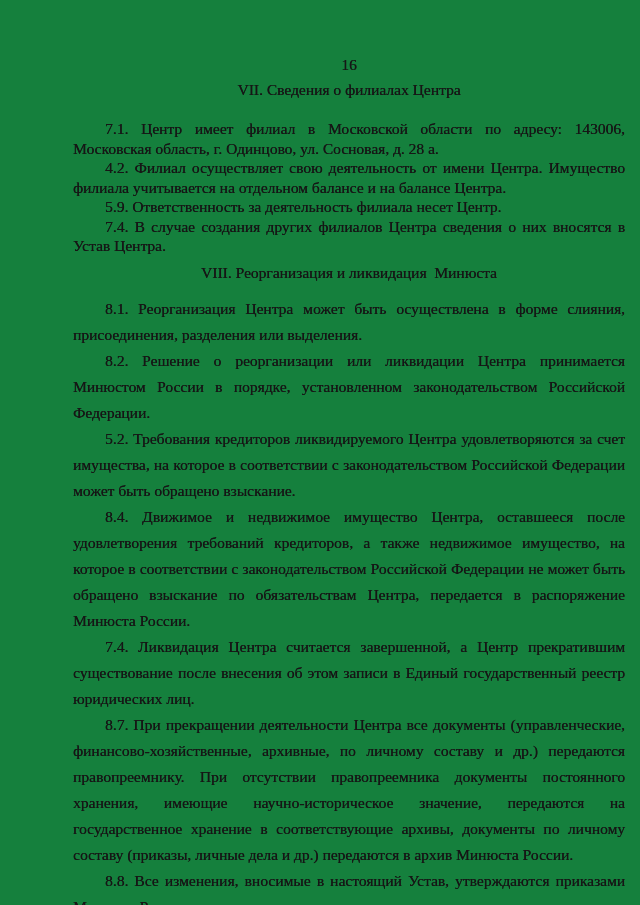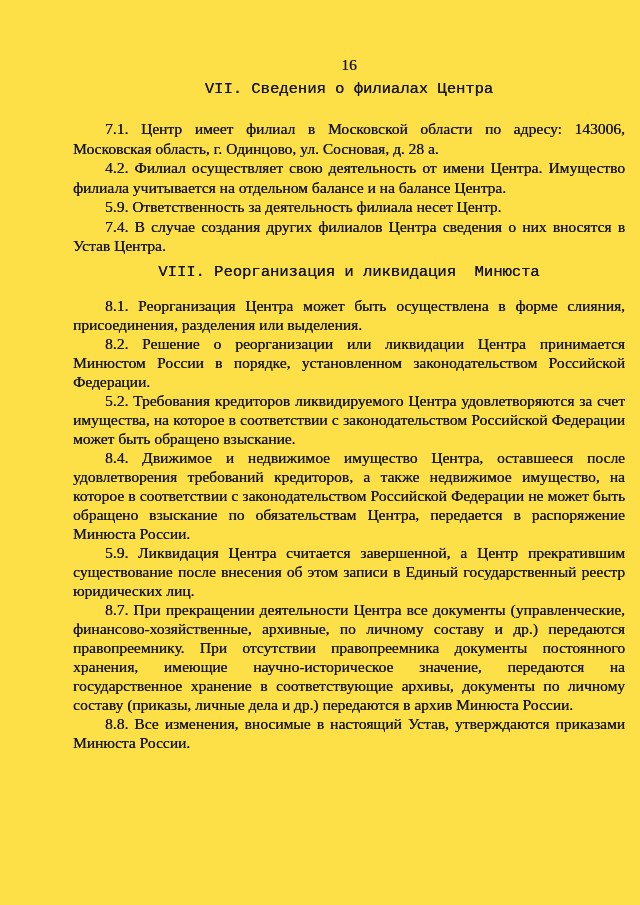--- a/index.html
+++ b/index.html
@@ -4,52 +4,51 @@
 <style>
   html, body {
     margin: 0;
     padding: 0;
     background: #ffffff;
   }
   .page {
     box-sizing: border-box;
     width: 640px;
     height: 905px;
-    background: #fde047;
+    background: #15803d;
     padding: 55px 15px 0 73px;
     font-family: "Liberation Serif", "DejaVu Serif", serif;
     font-size: 15.5px;
     line-height: 19.5px;
     color: #161616;
     text-shadow: 0.25px 0 0 currentColor; 
     overflow: hidden;
   }
   .page-number {
     text-align: center;
     margin: 0 0 5px 0;
   }
   .section-heading {
     font-size: 15.5px;
     font-weight: normal;
     text-align: center;
     margin: 0 0 20px 0;
     white-space: pre-wrap;
-    font-family: Liberation Mono, monospace;
   }
   .section-viii .section-heading {
     margin-top: 7px;
     margin-bottom: 14px;
   }
   .para {
     margin: 0;
     text-indent: 32px;
     text-align: justify;
   }
   .section-viii .para {
-    line-height: 19px;
+    line-height: 26px;
   }
 </style>
 </head>
 <body>
 
 <div class="page">
 
   <div class="page-number">16</div>
 
   <div class="section section-vii">
@@ -59,18 +58,18 @@
     <p class="para">5.9. Ответственность за деятельность филиала несет Центр.</p>
     <p class="para">7.4. В случае создания других филиалов Центра сведения  о них вносятся в Устав Центра.</p>
   </div>
 
   <div class="section section-viii">
     <h2 class="section-heading">VIII. Реорганизация и ликвидация  Минюста</h2>
     <p class="para">8.1. Реорганизация Центра может быть осуществлена в форме слияния, присоединения, разделения или выделения.</p>
     <p class="para">8.2. Решение о реорганизации или ликвидации Центра принимается Минюстом России в порядке, установленном законодательством Российской Федерации.</p>
     <p class="para">5.2. Требования кредиторов ликвидируемого Центра удовлетворяются за счет имущества, на которое в соответствии с законодательством Российской Федерации может быть обращено взыскание.</p>
     <p class="para">8.4. Движимое и недвижимое имущество Центра, оставшееся после удовлетворения требований кредиторов, а также недвижимое имущество, на которое в соответствии с законодательством Российской Федерации не может быть обращено взыскание по обязательствам Центра, передается в распоряжение Минюста России.</p>
-    <p class="para">5.9. Ликвидация Центра считается завершенной, а Центр прекратившим существование после внесения об этом записи в Единый государственный реестр юридических лиц.</p>
+    <p class="para">7.4. Ликвидация Центра считается завершенной, а Центр прекратившим существование после внесения об этом записи в Единый государственный реестр юридических лиц.</p>
     <p class="para">8.7. При прекращении деятельности Центра все документы (управленческие, финансово-хозяйственные, архивные, по личному составу и др.) передаются правопреемнику. При отсутствии правопреемника документы постоянного хранения, имеющие научно-историческое значение, передаются на государственное хранение в соответствующие архивы, документы по личному составу (приказы, личные дела и др.) передаются в архив Минюста России.</p>
     <p class="para">8.8. Все изменения, вносимые  в настоящий Устав, утверждаются приказами Минюста России.</p>
   </div>
 
 </div>
 
 </body></html>

